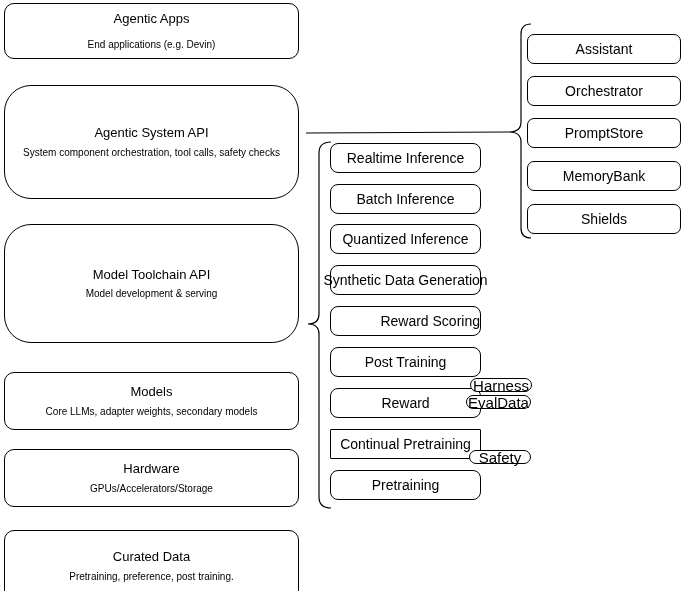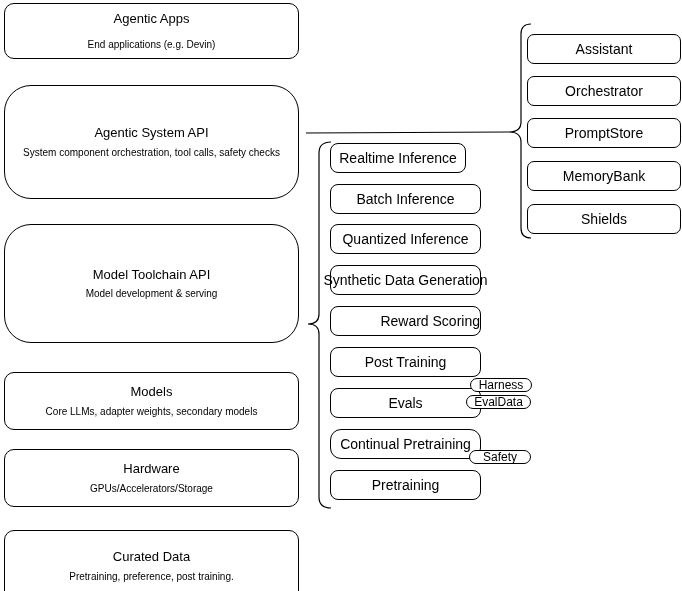--- a/index.html
+++ b/index.html
@@ -45,21 +45,21 @@
   }
   .pill {
     position: absolute;
     box-sizing: border-box;
     background: #ffffff;
     border: 1px solid #000000;
     border-radius: 8px;
     display: flex;
     align-items: center;
     justify-content: center;
-    font-size: 12px;
+    font-size: 15px;
     line-height: 1;
     white-space: nowrap;
     z-index: 3;
   }
   .edges {
     position: absolute;
     left: 0;
     top: 0;
     width: 682px;
     height: 591px;
@@ -102,42 +102,42 @@
   <div class="node" style="left:4px; top:449px; width:295px; height:58px; border-radius:10px;">
     <div class="title">Hardware</div>
     <div class="subtitle">GPUs/Accelerators/Storage</div>
   </div>
 
   <div class="node" style="left:4px; top:530px; width:295px; height:72px; border-radius:10px;">
     <div class="title">Curated Data</div>
     <div class="subtitle">Pretraining, preference, post training.</div>
   </div>
 
-  <div class="node" style="left:330px; top:143px; width:136px; height:30px; border-radius:8px;">
+  <div class="node" style="left:330px; top:143px; width:151px; height:30px; border-radius:8px;">
     <div class="label">Realtime Inference</div>
   </div>
   <div class="node" style="left:330px; top:184px; width:151px; height:30px; border-radius:8px;">
     <div class="label">Batch Inference</div>
   </div>
   <div class="node" style="left:330px; top:224px; width:151px; height:30px; border-radius:8px;">
     <div class="label">Quantized Inference</div>
   </div>
   <div class="node" style="left:330px; top:265px; width:151px; height:30px; border-radius:8px;">
     <div class="label">Synthetic Data Generation</div>
   </div>
   <div class="node" style="left:330px; top:306px; width:151px; height:30px; border-radius:8px;align-items:flex-end;">
     <div class="label">Reward Scoring</div>
   </div>
   <div class="node" style="left:330px; top:347px; width:151px; height:30px; border-radius:8px;">
     <div class="label">Post Training</div>
   </div>
   <div class="node" style="left:330px; top:388px; width:151px; height:30px; border-radius:8px;">
-    <div class="label">Evals</div>
+    <div class="label">Reward</div>
   </div>
-  <div class="node" style="left:330px; top:429px; width:151px; height:30px; border-radius:11px;">
+  <div class="node" style="left:330px; top:429px; width:151px; height:30px; border-radius:1px;">
     <div class="label">Continual Pretraining</div>
   </div>
   <div class="node" style="left:330px; top:470px; width:151px; height:30px; border-radius:8px;">
     <div class="label">Pretraining</div>
   </div>
 
   <div class="pill" style="left:470px; top:378px; width:62px; height:14px;">
     <span>Harness</span>
   </div>
   <div class="pill" style="left:466px; top:395px; width:65px; height:14px;">

